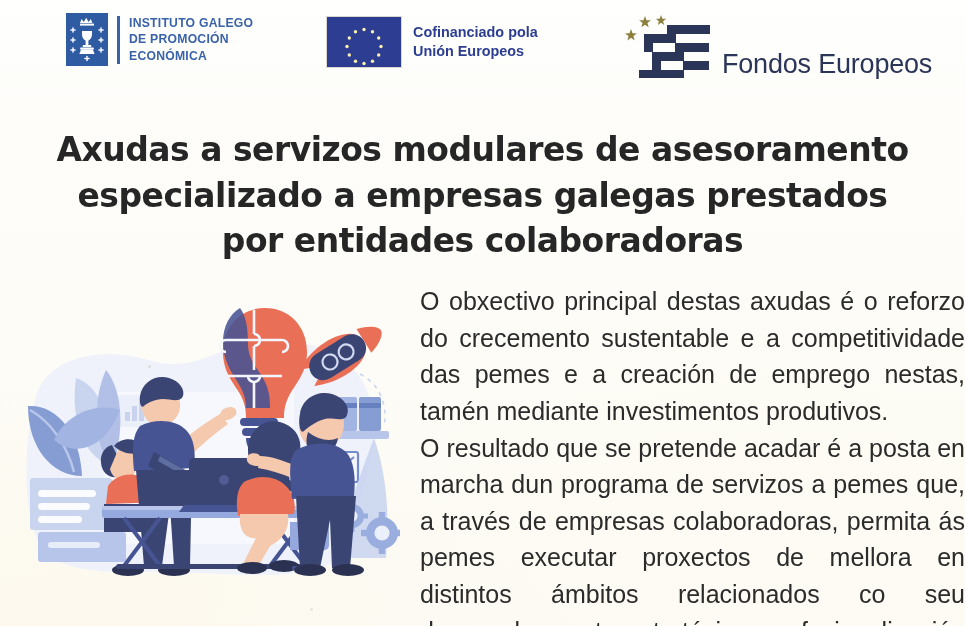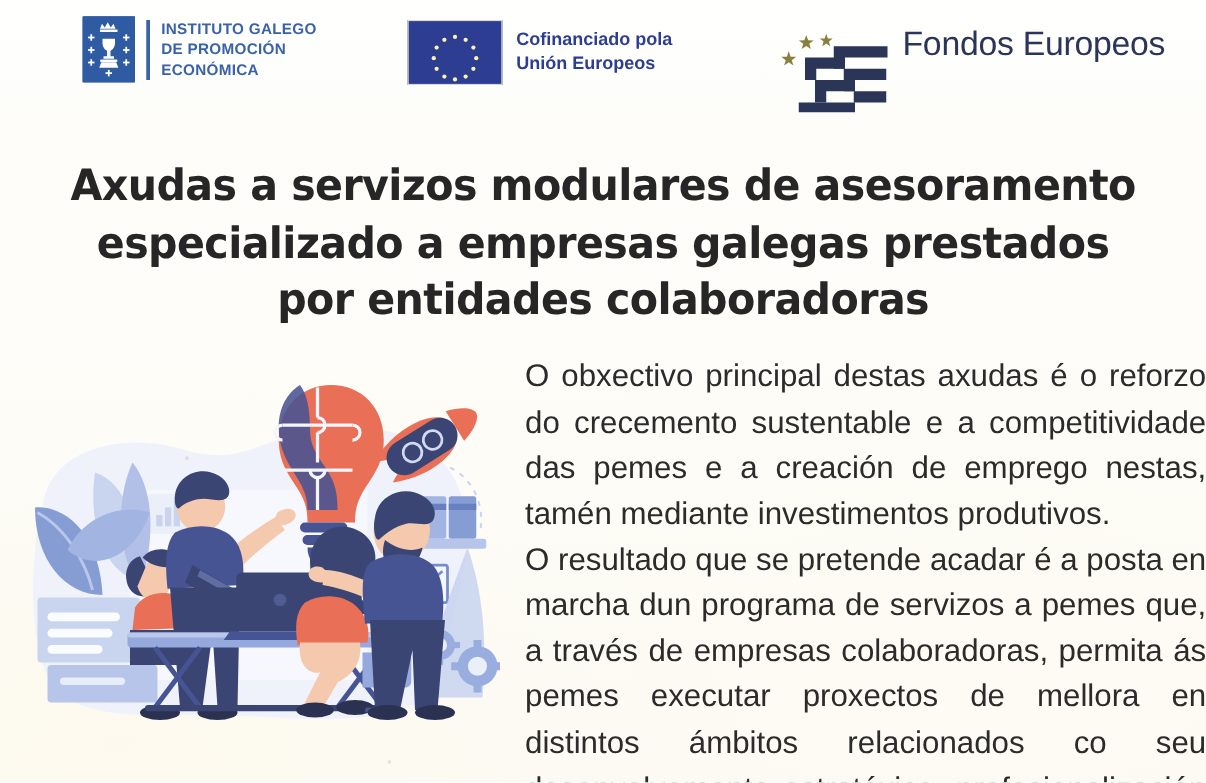--- a/index.html
+++ b/index.html
@@ -75,23 +75,23 @@
     color: #2d3e92;
     font-size: 14.4px;
     font-weight: bold;
     line-height: 1.3;
     white-space: pre-line;
   }
 
   
   .fondos {
     position: absolute;
-    left: 620px; top: 22px;
+    left: 620px; top: 10px;
     display: flex;
-    align-items: flex-start;
+    align-items: flex-end;
     gap: 10px;
   }
   .fondos-mark {
     width: 92px; height: 68px;
     position: relative;
   }
   .fondos-text {
     color: #2b3558;
     font-size: 27px;
     line-height: 1;

